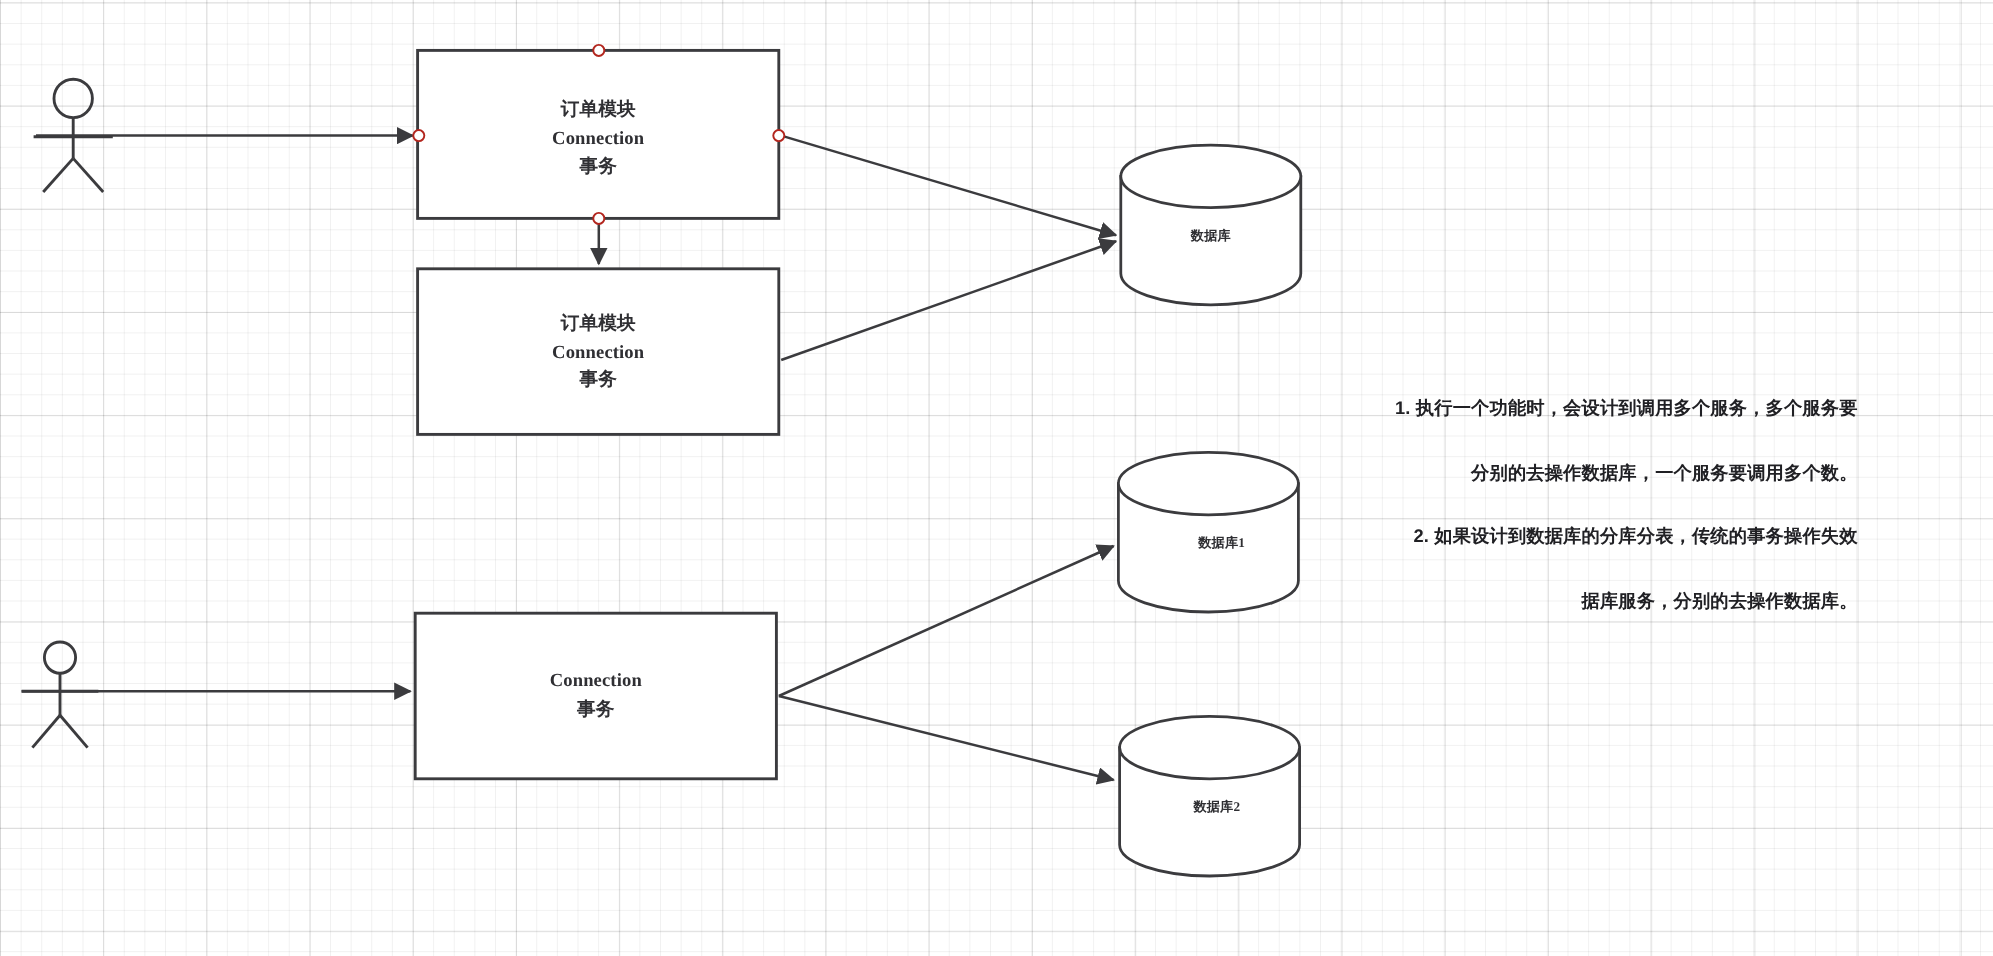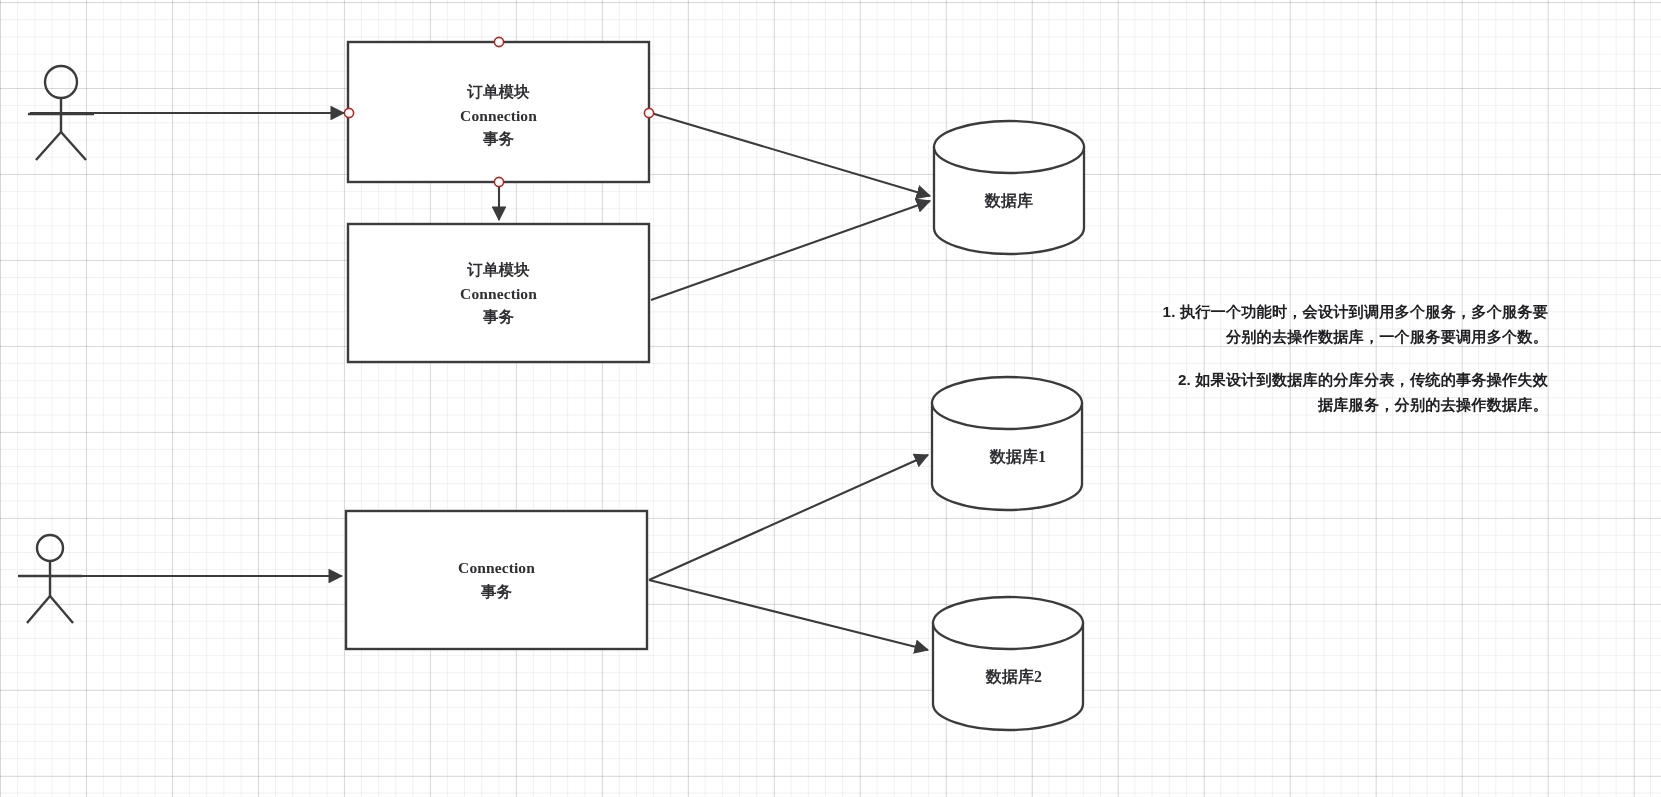--- a/index.html
+++ b/index.html
@@ -43,34 +43,35 @@
     line-height: 1.52;
     letter-spacing: 0.1px;
     white-space: pre-line;
     pointer-events: none;
     font-family: Liberation Serif, serif;
   }
   .box-label {
     font-size: 15.5px;
   }
   .db-label {
-    font-size: 16px;
+    font-size: 11px;
   }
   .note-block {
     position: absolute;
     color: #202024;
     font-weight: bold;
     font-size: 15.2px;
     line-height: 1.62;
     text-align: right;
     letter-spacing: 0.15px;
   }
   .note-line {
     display: block;
     white-space: pre;
+    margin-top: 29px;
   }
   .note-item + .note-item {
     margin-top: 19px;
   }
 </style>
 </head>
 <body>
 
 <div id="canvas">
 

